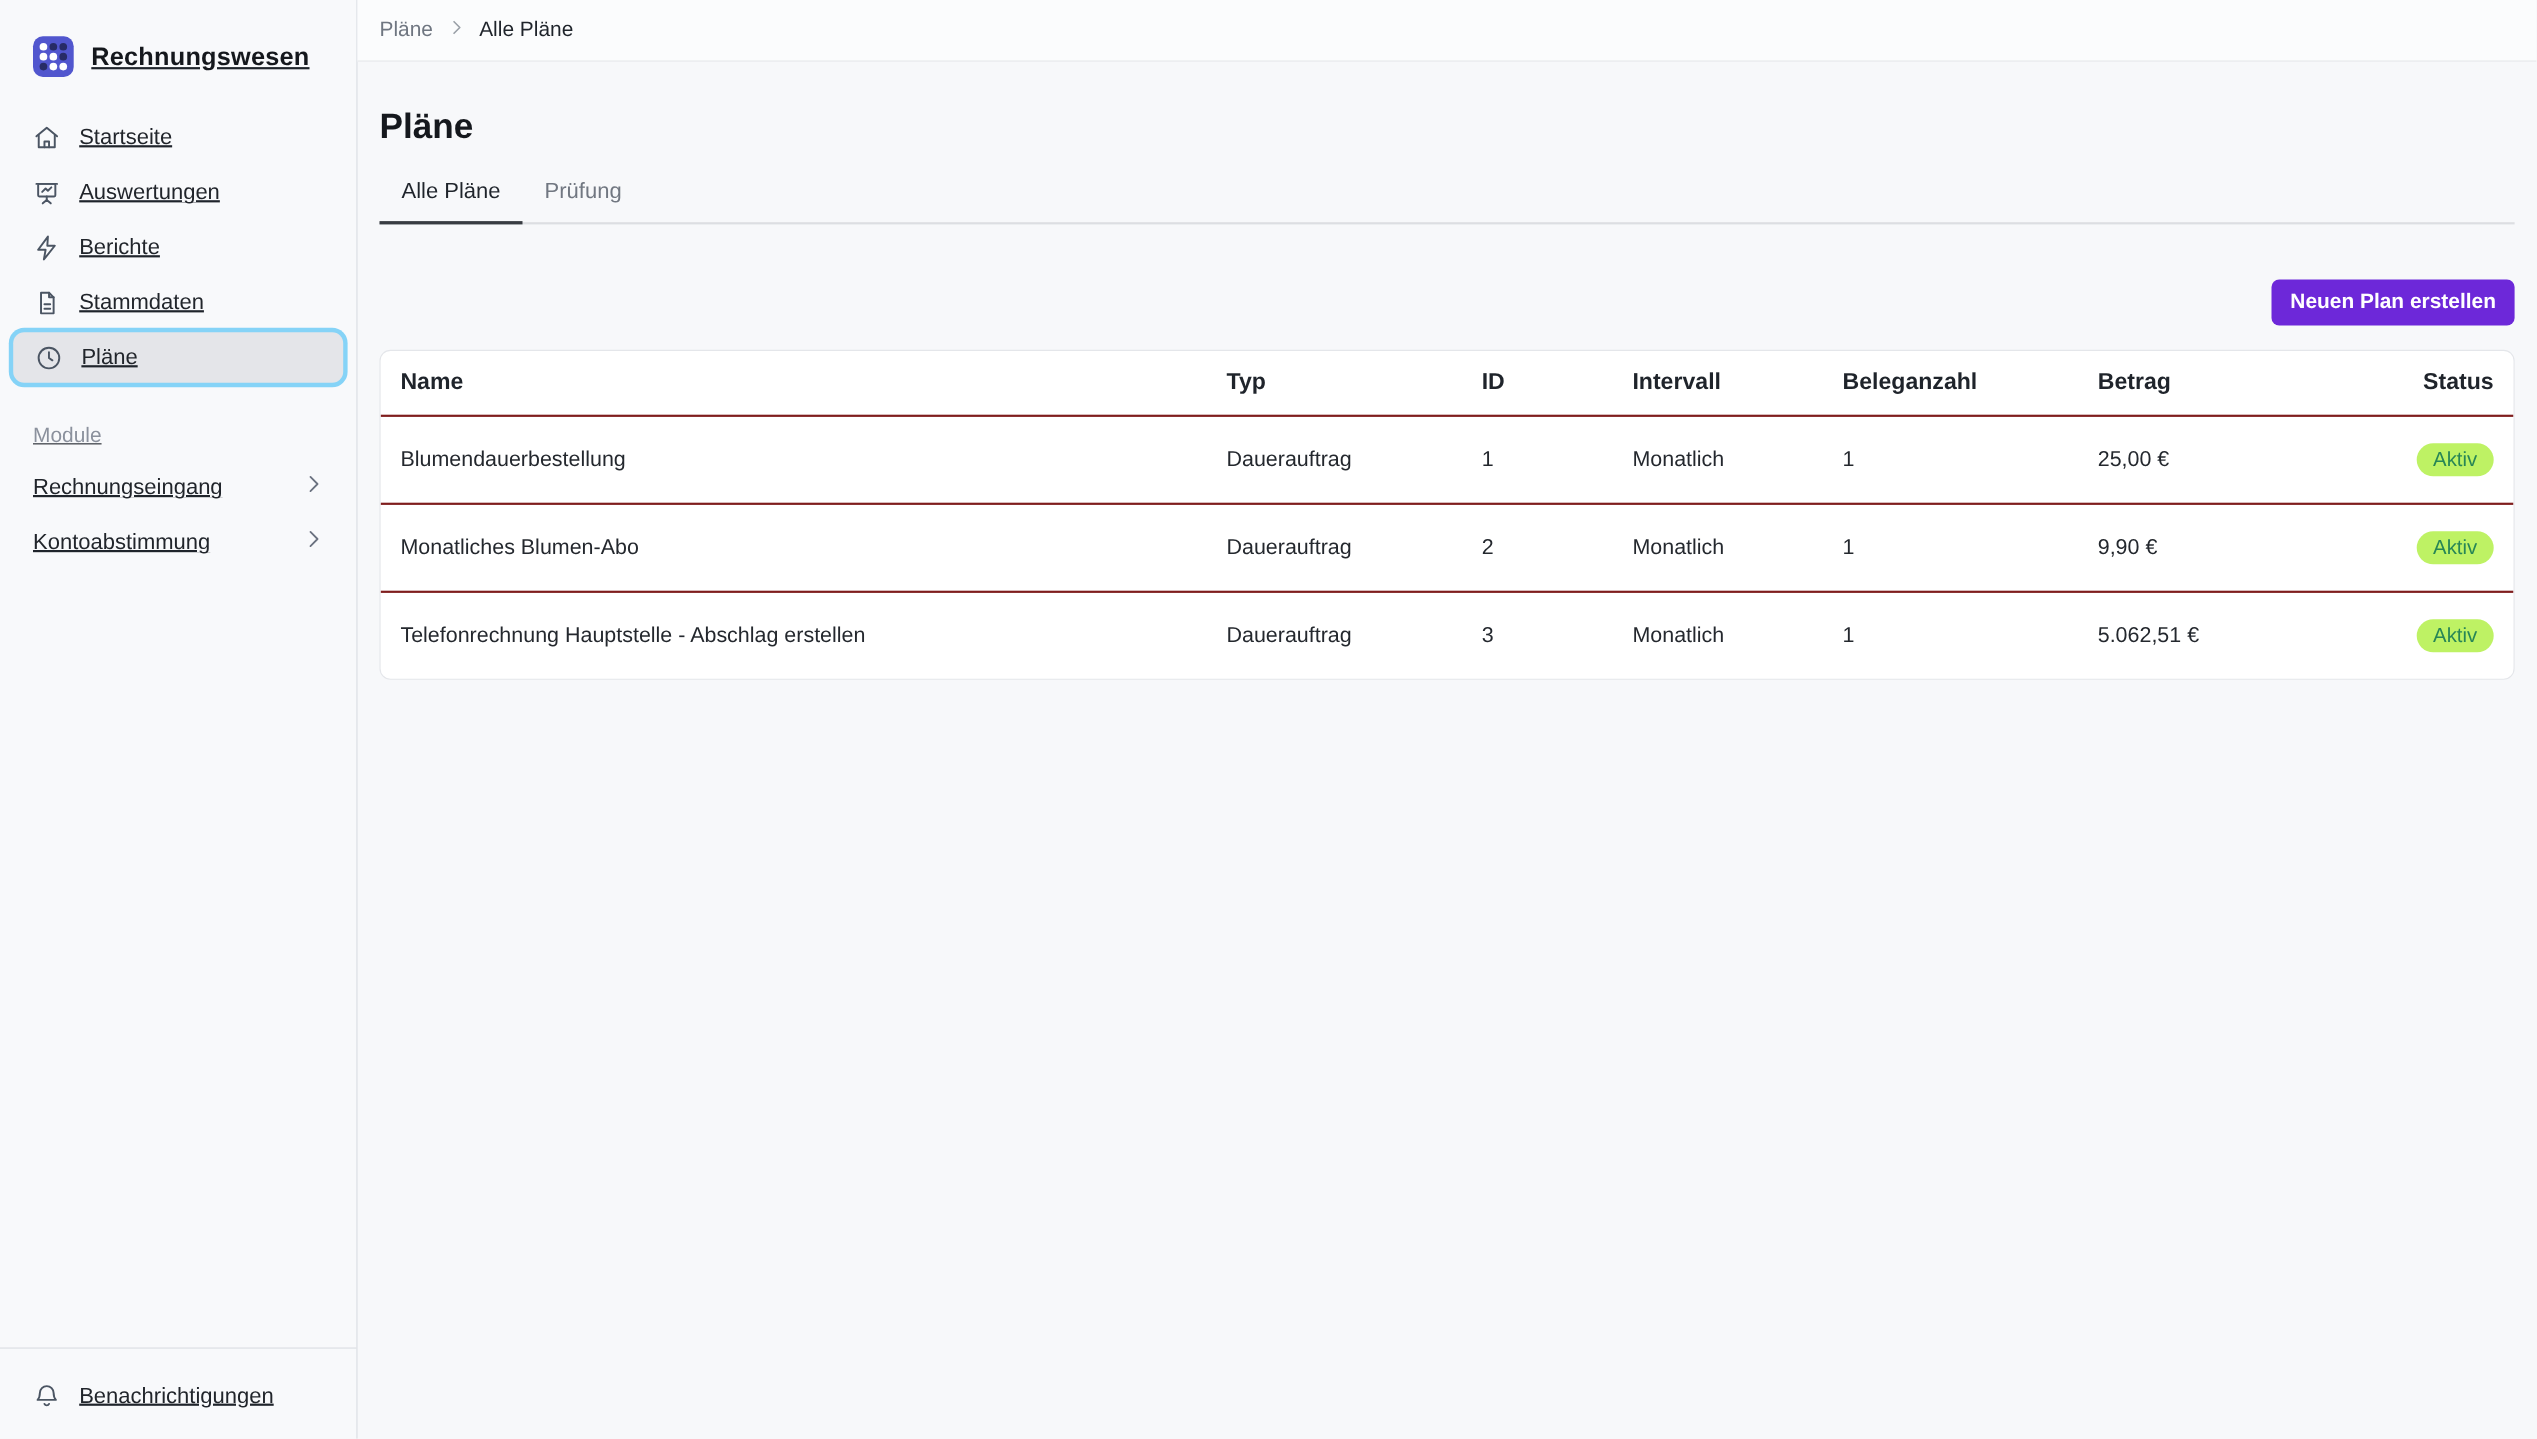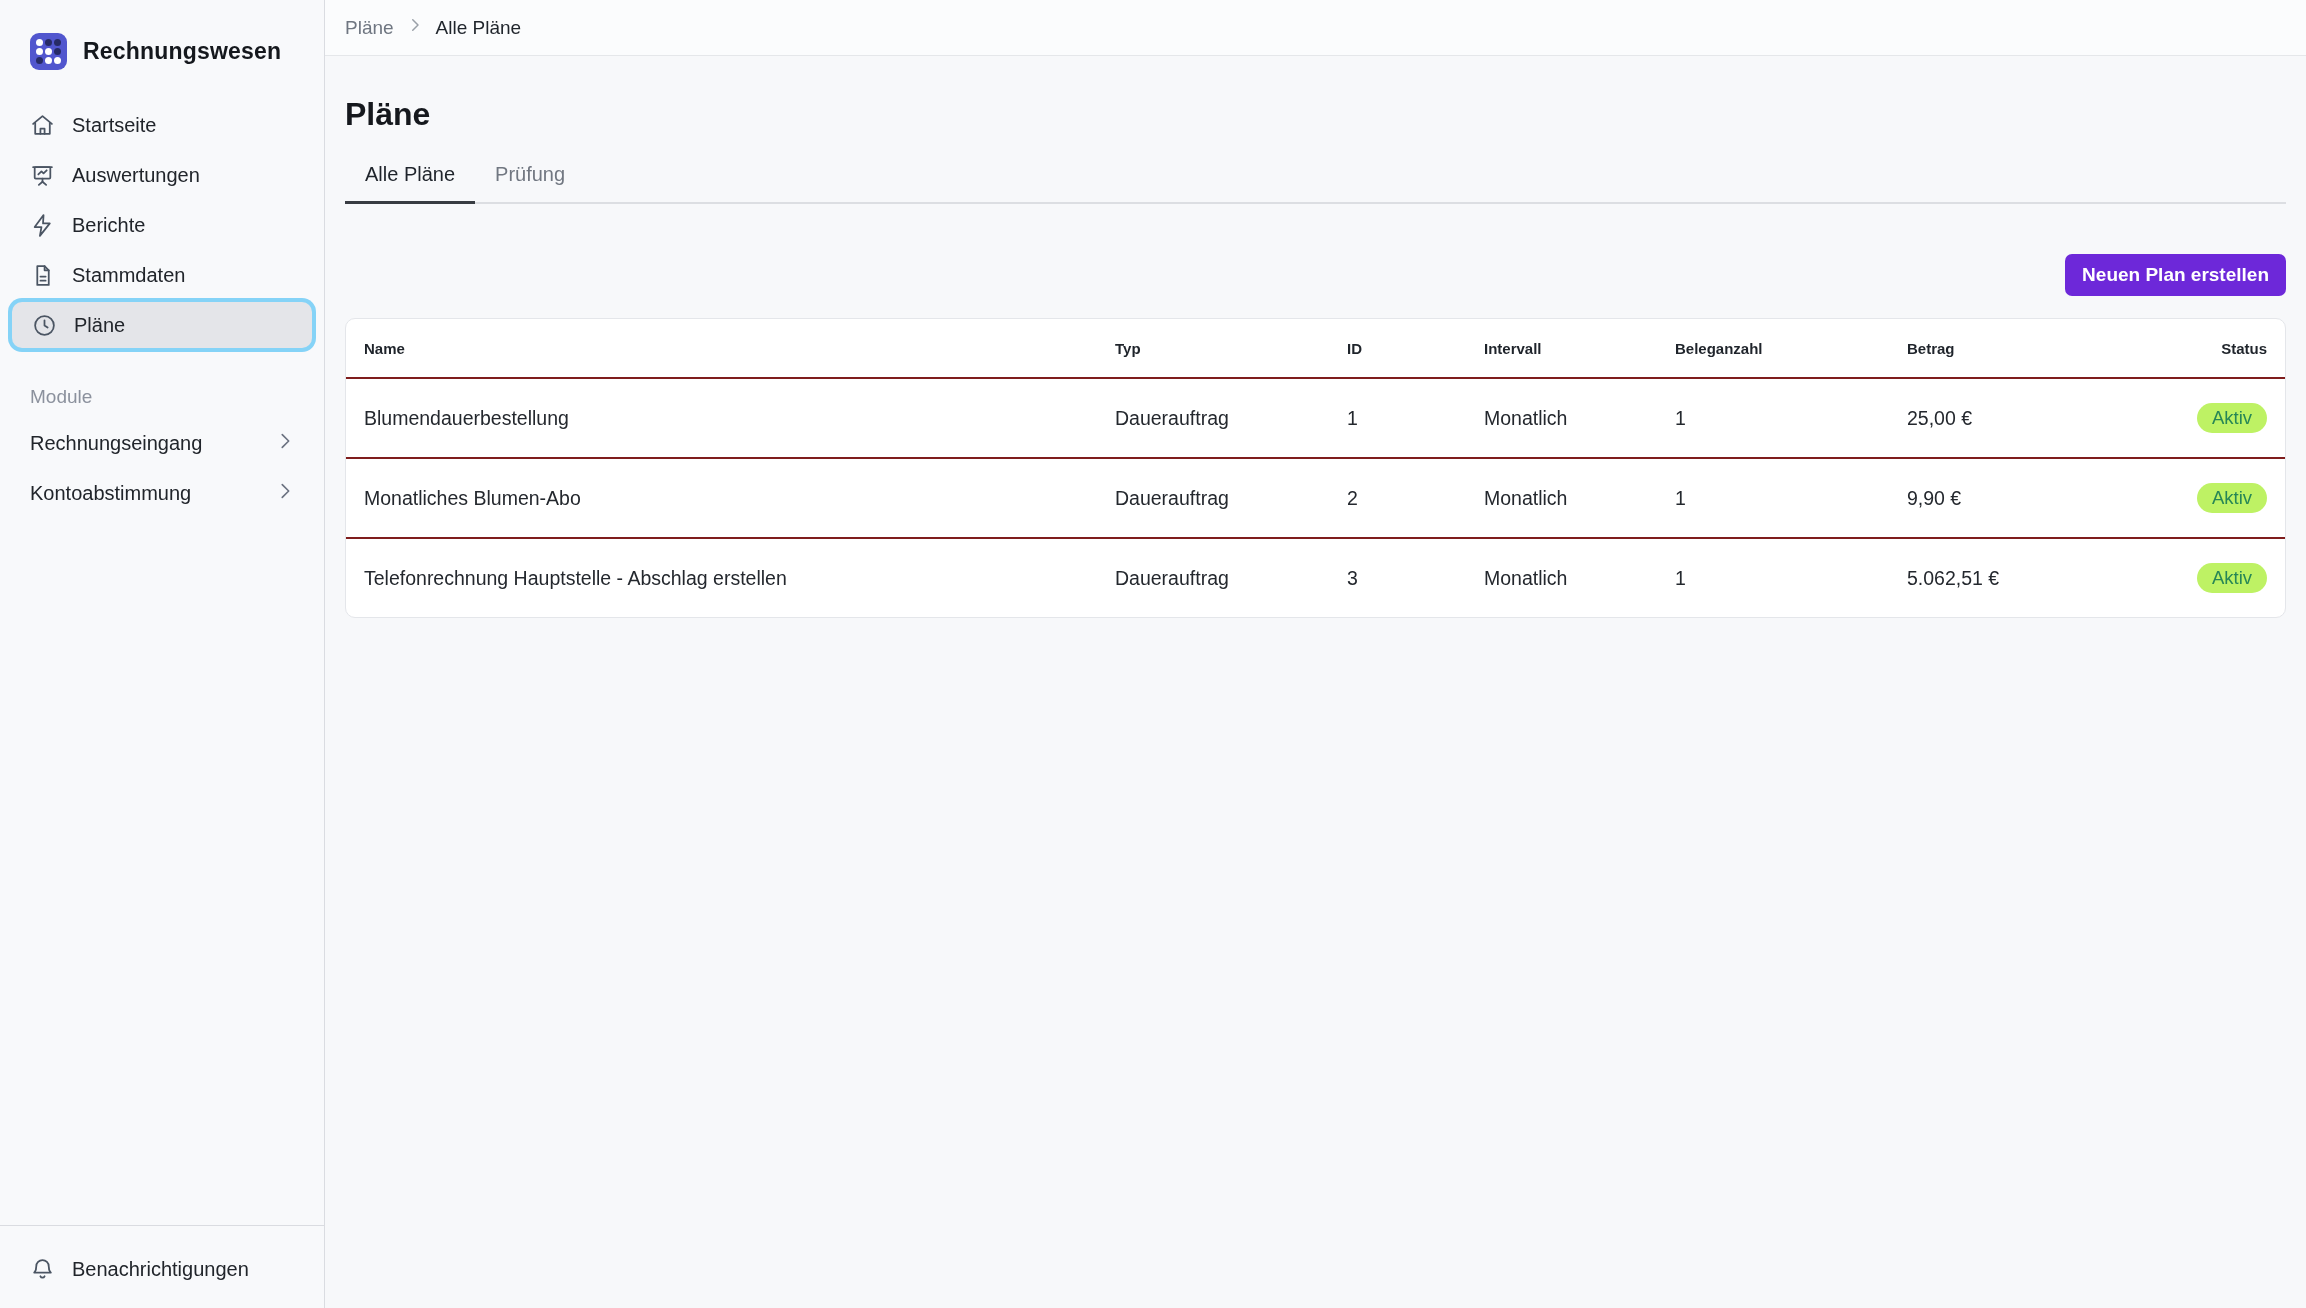--- a/index.html
+++ b/index.html
@@ -10,21 +10,21 @@
     color:#1f242b;
     overflow:hidden;
   }
   .app { display:flex; width:2306px; height:1308px; }
 
   
   .sidebar {
     width:325px; min-width:325px; height:100%;
     background:#f8f9fb;
     border-right:1px solid #dadce1;
-    display:flex; flex-direction:column;
+    display:flex; flex-direction:column;text-decoration:underline;
   }
   .brand { display:flex; align-items:center; gap:16px; padding:33px 30px 30px 30px; }
   .logo {
     width:37px; height:37px; border-radius:9px; background:#5156ce;
     display:grid; grid-template-columns:repeat(3,7px); grid-template-rows:repeat(3,7px);
     gap:2px; align-content:center; justify-content:center;
   }
   .logo i { width:7px; height:7px; border-radius:50%; display:block; }
   .logo i.w { background:#ffffff; } .logo i.n { background:#272b66; }
   .brand-title { font-size:23px; font-weight:700; color:#15181d; letter-spacing:.2px; }
@@ -84,21 +84,21 @@
   .card {
     margin-top:22px; background:#ffffff;
     border:1px solid #e4e6ea; border-radius:10px;
     overflow:hidden;
   }
   .trow {
     display:grid;
     grid-template-columns:minmax(0,1fr) 232px 137px 191px 232px 200px 160px;
     align-items:center; padding:0 18px;
   }
-  .trow.thead { height:58px; font-weight:700; font-size:15px; color:#1f242b; }
+  .trow.thead { height:58px; font-weight:700; font-size:21px; color:#1f242b; }
   .trow.tbody { height:80px; font-size:19.5px; color:#24282e; border-top:2px solid #7f1d1d; }
   .cell-betrag { text-align:left; }
   .cell-status { display:flex; justify-content:flex-end; }
   .badge-active {
     background:#bef264; color:#278656; font-size:18.5px;
     border-radius:999px; padding:6px 15px; line-height:1;
   }
 </style>
 </head>
 <body>

